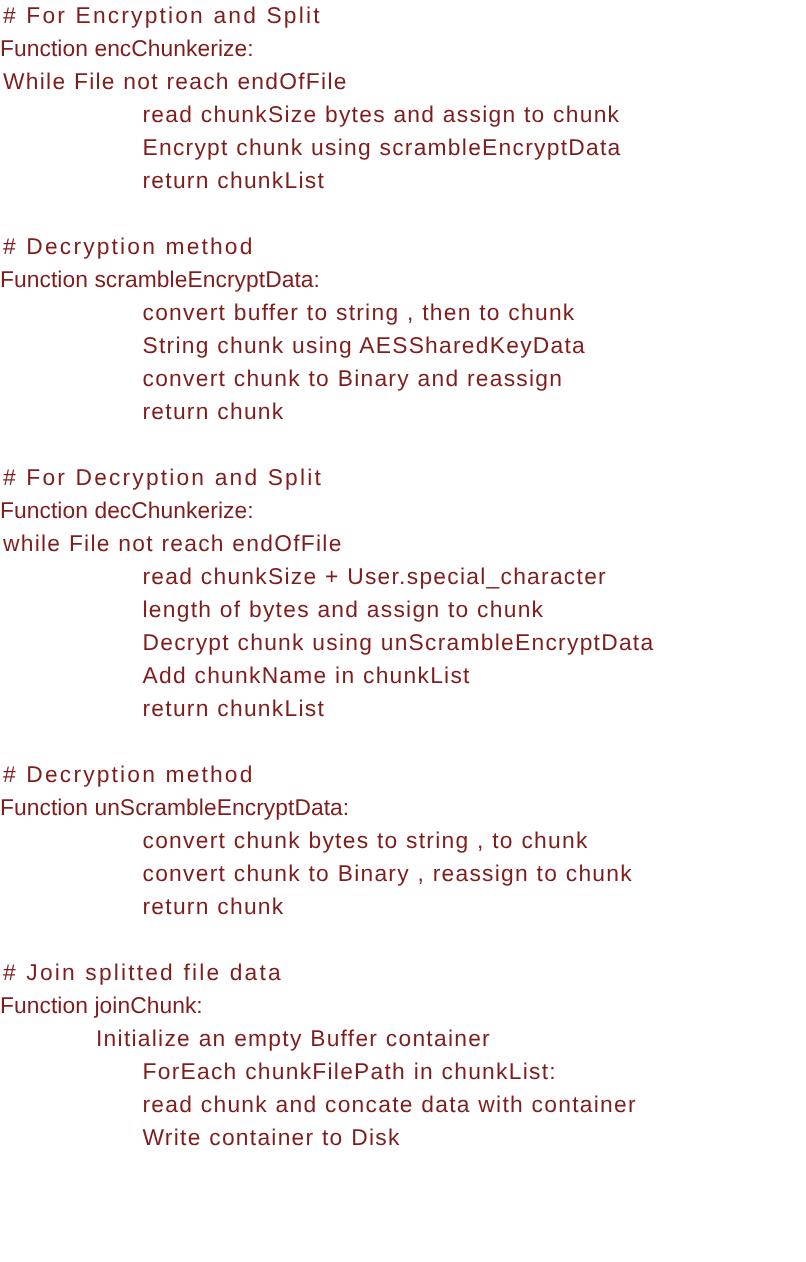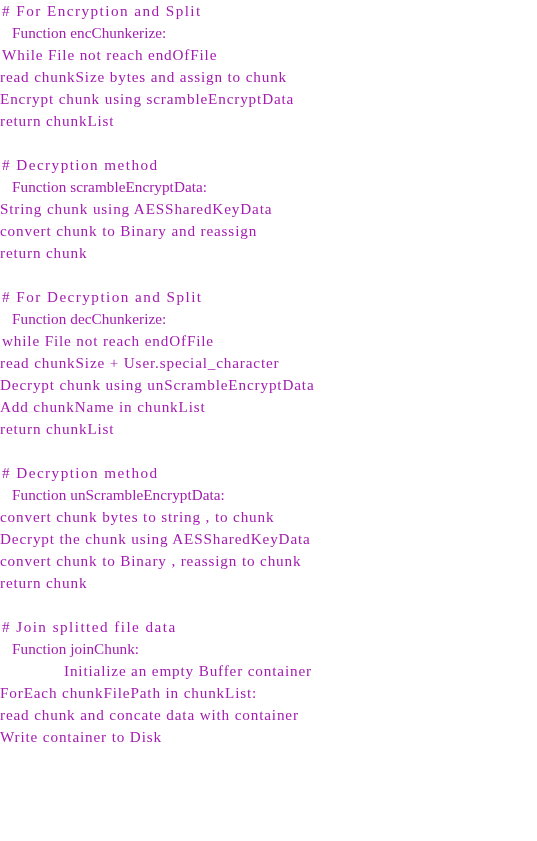--- a/index.html
+++ b/index.html
@@ -24,33 +24,33 @@
     box-sizing: border-box;
     padding: 0;
   }
 
   .code-line {
     position: relative;
     height: 22px;
     line-height: 22px;
     white-space: pre;
     font-size: 15.2px;
-    font-family: Liberation Serif, serif;
-    color: #a21caf;
+    font-family: Liberation Sans, sans-serif;
+    color: #7f1d1d;
   }
 
   
   .code-line.blank {
     height: 22px;
   }
 
   
   .ind-0 { padding-left: 2px; }
-  .ind-0b { padding-left: 12px; }
-  .ind-1 { }
+  .ind-0b { padding-left: 0; }
+  .ind-1 { padding-left: 95px; }
   .ind-1b { padding-left: 64px; }
 
   
   .sp-wide   { letter-spacing: 1.45px; }
   .sp-mid    { letter-spacing: 0.85px; }
   .sp-tight  { letter-spacing: 0.05px; }
 
   .blk { display: inline; }
 </style>
 </head>
@@ -59,36 +59,37 @@
 <div id="listing">
     <div class="code-line ind-0"><span class="blk sp-wide"># For Encryption and Split</span></div>
     <div class="code-line ind-0b"><span class="blk sp-tight">Function encChunkerize:</span></div>
     <div class="code-line ind-0"><span class="blk sp-mid">While File not reach endOfFile</span></div>
     <div class="code-line ind-1"><span class="blk sp-mid">read chunkSize bytes and assign to chunk</span></div>
     <div class="code-line ind-1"><span class="blk sp-mid">Encrypt chunk using scrambleEncryptData</span></div>
     <div class="code-line ind-1"><span class="blk sp-mid">return chunkList</span></div>
     <div class="code-line blank">&nbsp;</div>
     <div class="code-line ind-0"><span class="blk sp-wide"># Decryption method</span></div>
     <div class="code-line ind-0b"><span class="blk sp-tight">Function scrambleEncryptData:</span></div>
+    <div class="code-line ind-1"><span class="blk sp-mid">convert buffer to string , then to chunk</span></div>
     <div class="code-line ind-1"><span class="blk sp-mid">String chunk using AESSharedKeyData</span></div>
     <div class="code-line ind-1"><span class="blk sp-mid">convert chunk to Binary and reassign</span></div>
     <div class="code-line ind-1"><span class="blk sp-mid">return chunk</span></div>
     <div class="code-line blank">&nbsp;</div>
     <div class="code-line ind-0"><span class="blk sp-wide"># For Decryption and Split</span></div>
     <div class="code-line ind-0b"><span class="blk sp-tight">Function decChunkerize:</span></div>
     <div class="code-line ind-0"><span class="blk sp-mid">while File not reach endOfFile</span></div>
     <div class="code-line ind-1"><span class="blk sp-mid">read chunkSize + User.special_character</span></div>
+    <div class="code-line ind-1"><span class="blk sp-mid">length of bytes and assign to chunk</span></div>
     <div class="code-line ind-1"><span class="blk sp-mid">Decrypt chunk using unScrambleEncryptData</span></div>
     <div class="code-line ind-1"><span class="blk sp-mid">Add chunkName in chunkList</span></div>
     <div class="code-line ind-1"><span class="blk sp-mid">return chunkList</span></div>
     <div class="code-line blank">&nbsp;</div>
     <div class="code-line ind-0"><span class="blk sp-wide"># Decryption method</span></div>
     <div class="code-line ind-0b"><span class="blk sp-tight">Function unScrambleEncryptData:</span></div>
     <div class="code-line ind-1"><span class="blk sp-mid">convert chunk bytes to string , to chunk</span></div>
-    <div class="code-line ind-1"><span class="blk sp-mid">Decrypt the chunk using AESSharedKeyData</span></div>
     <div class="code-line ind-1"><span class="blk sp-mid">convert chunk to Binary , reassign to chunk</span></div>
     <div class="code-line ind-1"><span class="blk sp-mid">return chunk</span></div>
     <div class="code-line blank">&nbsp;</div>
     <div class="code-line ind-0"><span class="blk sp-wide"># Join splitted file data</span></div>
     <div class="code-line ind-0b"><span class="blk sp-tight">Function joinChunk:</span></div>
     <div class="code-line ind-1b"><span class="blk sp-mid">Initialize an empty Buffer container</span></div>
     <div class="code-line ind-1"><span class="blk sp-mid">ForEach chunkFilePath in chunkList:</span></div>
     <div class="code-line ind-1"><span class="blk sp-mid">read chunk and concate data with container</span></div>
     <div class="code-line ind-1"><span class="blk sp-mid">Write container to Disk</span></div>
   </div>

